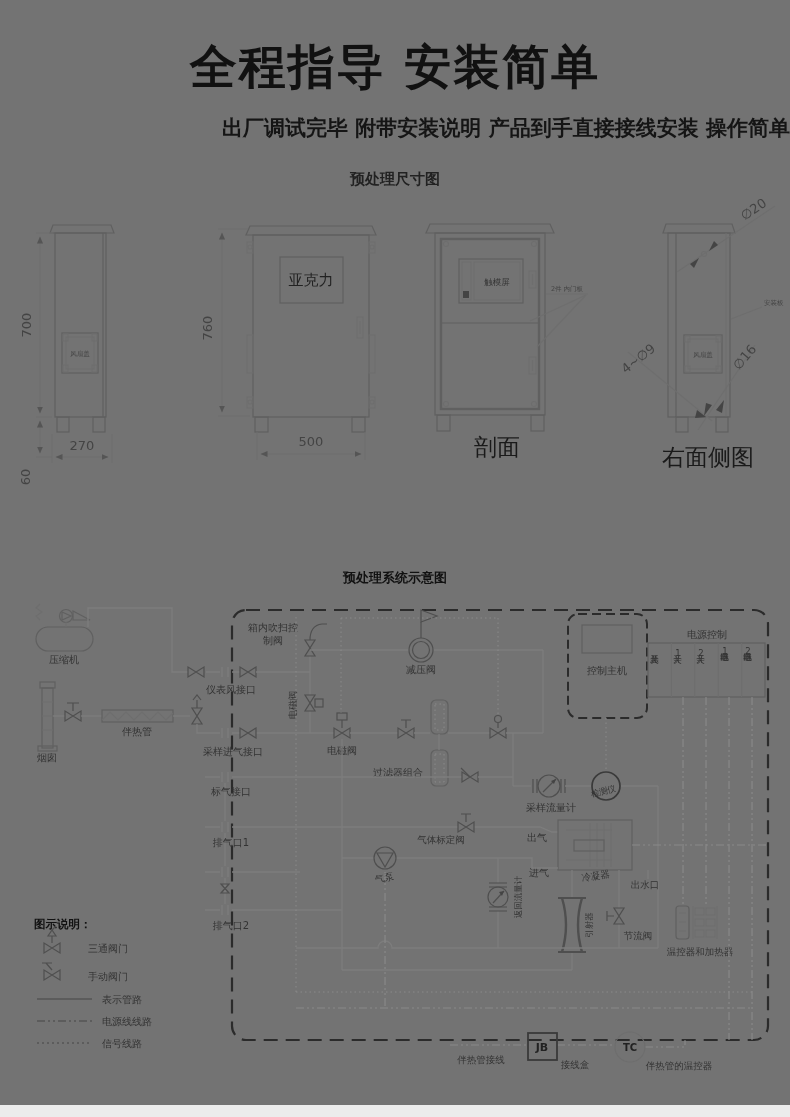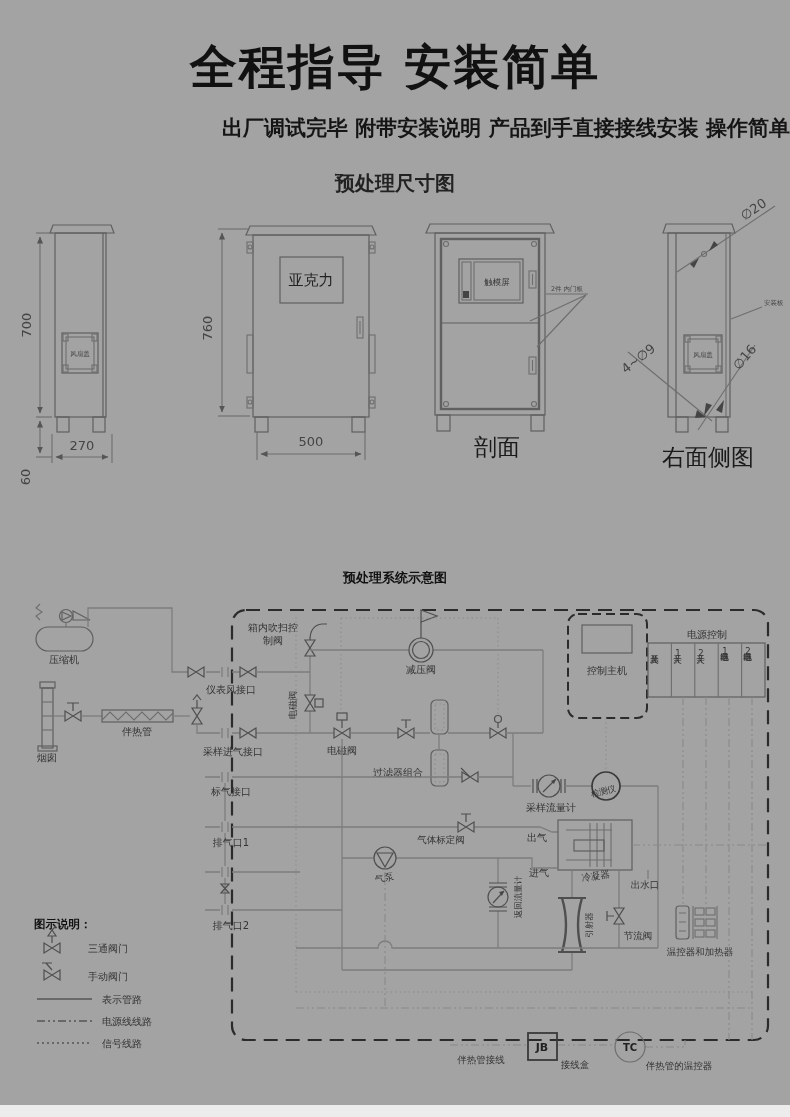--- a/index.html
+++ b/index.html
@@ -1,23 +1,23 @@
 <!DOCTYPE html>
 <html><head>
 <meta charset="utf-8">
 <style>
   html,body{margin:0;padding:0;background:#fff;}
-  .page{position:relative;width:790px;height:1117px;background:#a3a3a3;overflow:hidden;
+  .page{position:relative;width:790px;height:1117px;background:#737373;overflow:hidden;
         font-family:"DejaVu Sans",sans-serif;color:#222;}
   .hero-title{position:absolute;left:0;top:36px;width:790px;text-align:center;
         font-size:47px;font-weight:900;letter-spacing:2px;color:#111;}
   .hero-sub{position:absolute;left:0;top:114px;width:790px;text-align:right;
         font-size:21px;font-weight:700;color:#151515;}
   .sec-title{position:absolute;left:0;top:170px;width:790px;text-align:center;
-        font-size:20px;font-weight:800;color:#222;}
+        font-size:15px;font-weight:800;color:#222;}
   svg{position:absolute;left:0;}
   svg text{font-family:"DejaVu Sans",sans-serif;fill:#333;}
   .dimtxt{font-size:13px;fill:#444;}
   .lbl{font-size:10px;fill:#333;}
   .lbl9{font-size:9.5px;fill:#333;}
   .lbl8{font-size:8.5px;fill:#333;}
   .tiny{font-size:6.5px;fill:#444;}
   .cap{font-size:23px;fill:#1a1a1a;}
   .sysT{font-size:13px;font-weight:800;fill:#111;}
   .legT{font-size:11.5px;font-weight:800;fill:#111;}

